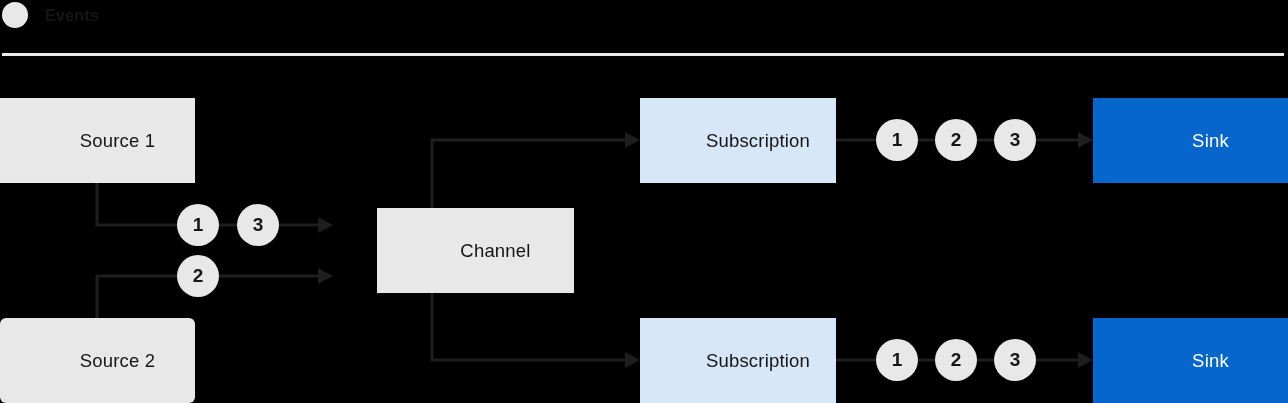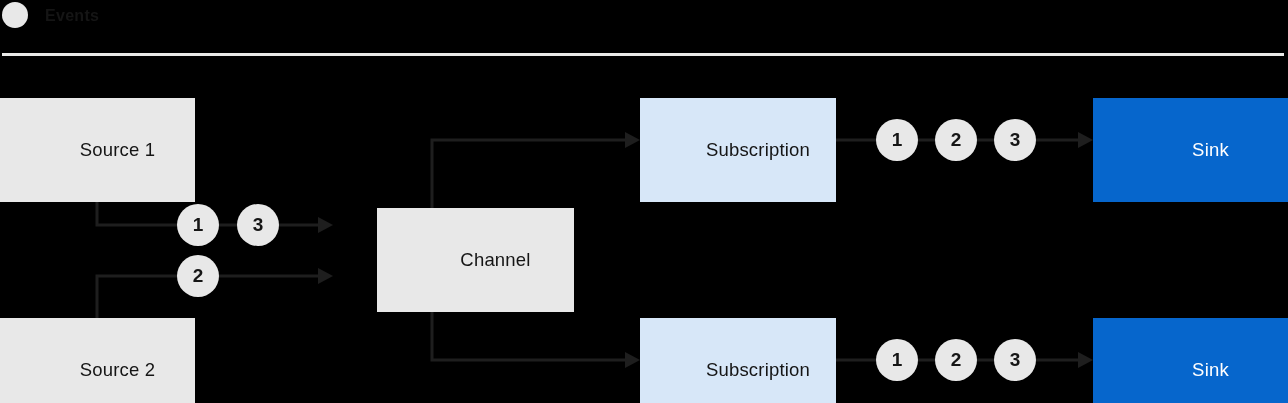--- a/index.html
+++ b/index.html
@@ -38,35 +38,35 @@
     font-size: 16px; font-weight: bold; letter-spacing: 0.3px;
     color: var(--text-dark);
   }
   .separator {
     position: absolute; left: 2px; top: 53px;
     width: 1282px; height: 3px;
     background: var(--separator);
   }
 
   .node {
-    position: absolute; height: 104px;
+    position: absolute; height: 85px;
     display: flex; align-items: center; justify-content: center;
     font-size: 18.5px; letter-spacing: 0.2px;
     color: var(--text-dark);
     padding-left: 40px;
   }
   .node.gray { background: var(--box-gray); }
   .node.lightblue { background: var(--box-blue-light); }
   .node.blue { background: var(--box-blue); color: var(--text-light); }
 
   .n-source1 { left: 0;      top: 98px;  width: 195px; }
   .n-sub-top { left: 640px;  top: 98px;  width: 196px; }
   .n-sink-top{ left: 1093px; top: 98px;  width: 195px; }
   .n-channel { left: 333px;  top: 208px; width: 197px; margin-left: 44px; }
-  .n-source2 { left: 0;      top: 318px; width: 195px; }
+  .n-source2 { left: 0;      top: 318px; width: 195px; border-radius: 6px; }
   .n-sub-bot { left: 640px;  top: 318px; width: 196px; }
   .n-sink-bot{ left: 1093px; top: 318px; width: 195px; }
 
   .event-circle {
     position: absolute; width: 42px; height: 42px;
     border-radius: 50%; background: var(--box-gray);
     display: flex; align-items: center; justify-content: center;
     font-size: 19px; font-weight: bold; color: var(--text-dark);
   }
   .c-1a { left: 177px; top: 204px; }

